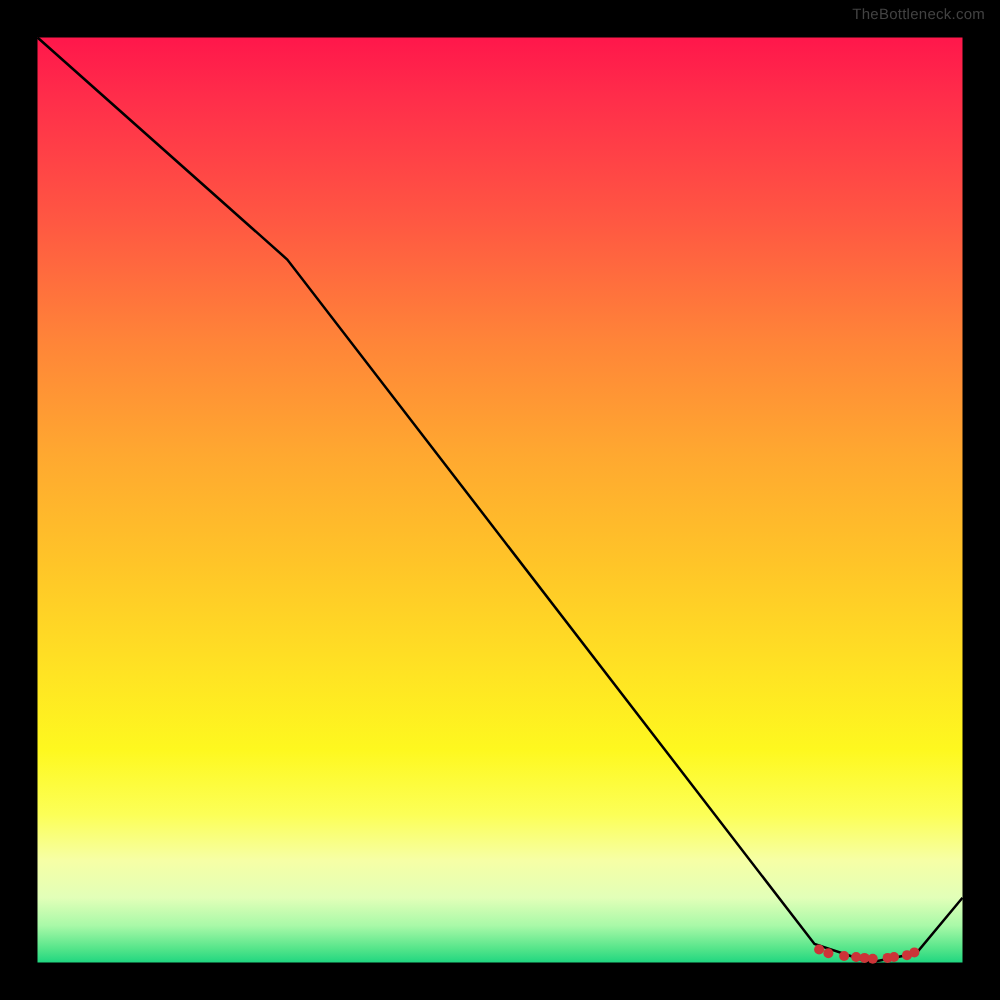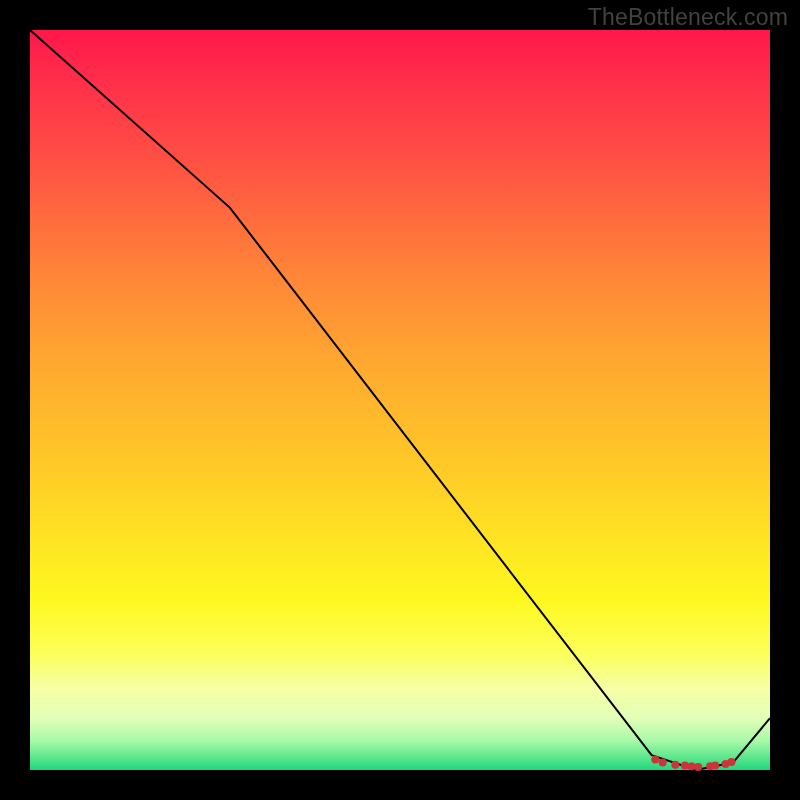--- a/index.html
+++ b/index.html
@@ -9,21 +9,21 @@
     background: #000;
     position: relative;
     font-family: Arial, sans-serif;
     overflow: hidden;
   }
   .watermark {
     position: absolute;
     top: 4px;
     right: 12px;
     color: #424242;
-    font-size: 23px;
+    font-size: 12px;
     font-weight: 500;
     z-index: 50;
     letter-spacing: 0.2px;
   }
   .plot-area {
     position: absolute;
     left: 30px;
     top: 30px;
     width: 740px;
     height: 740px;

